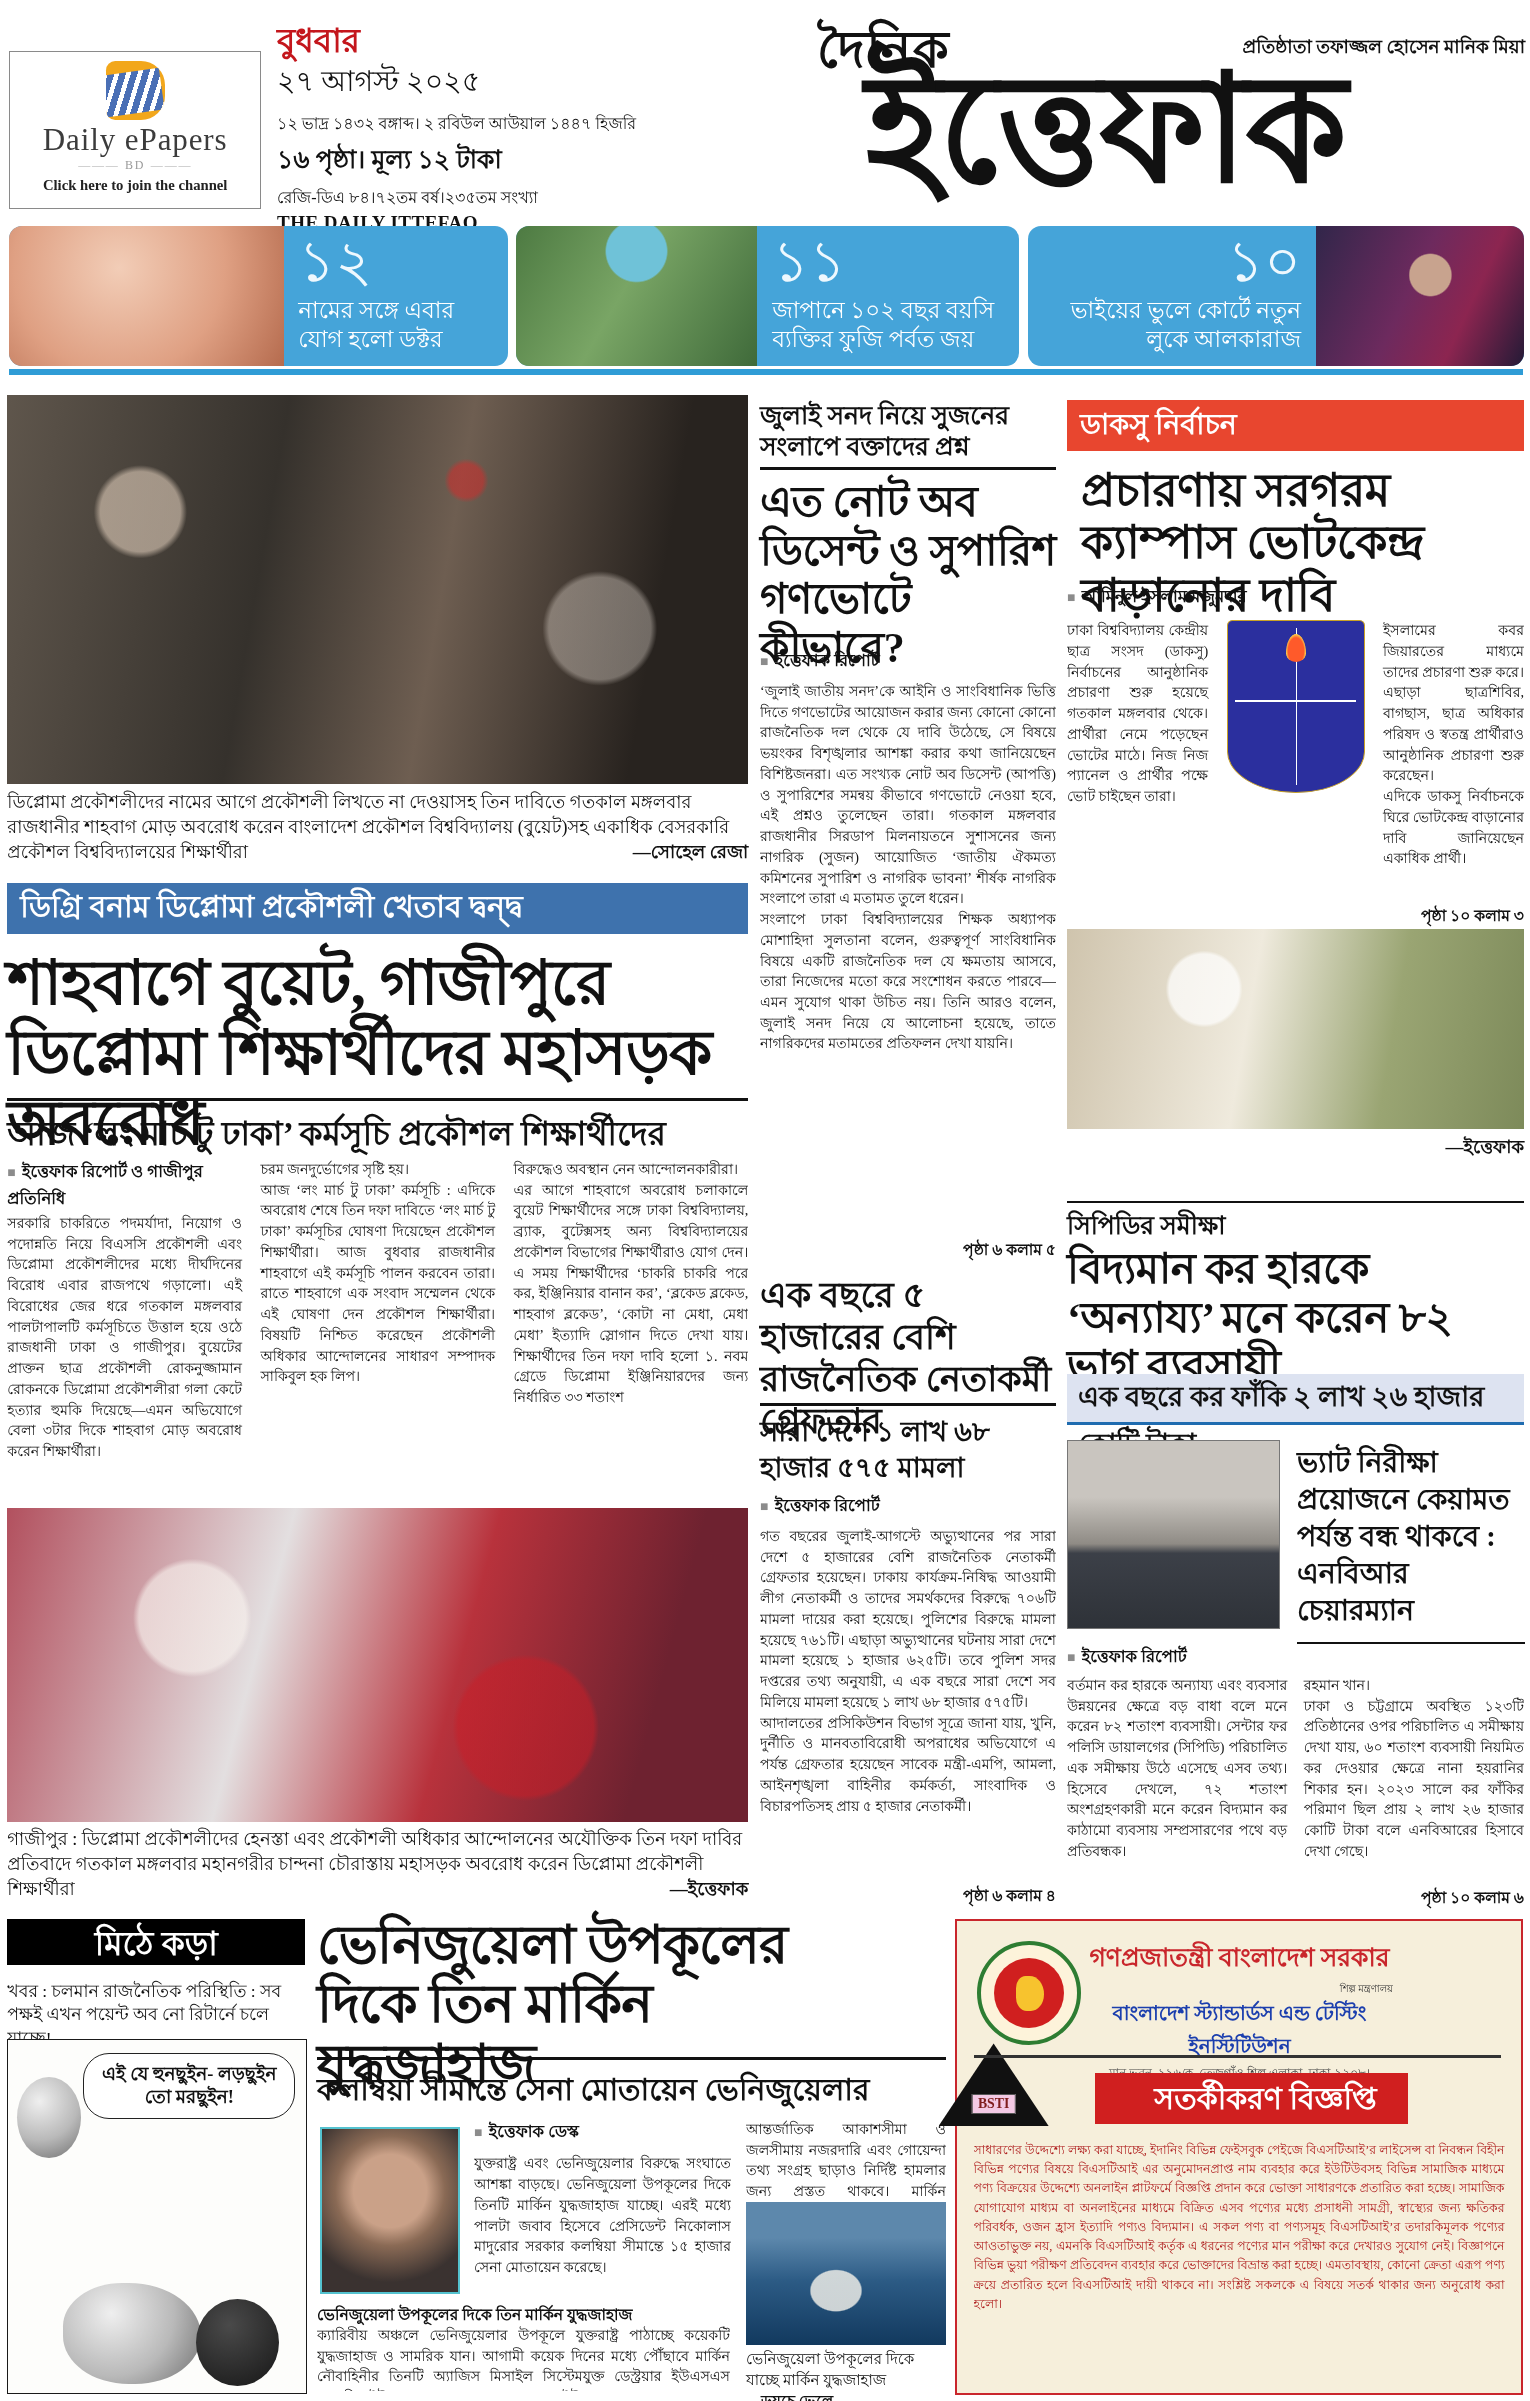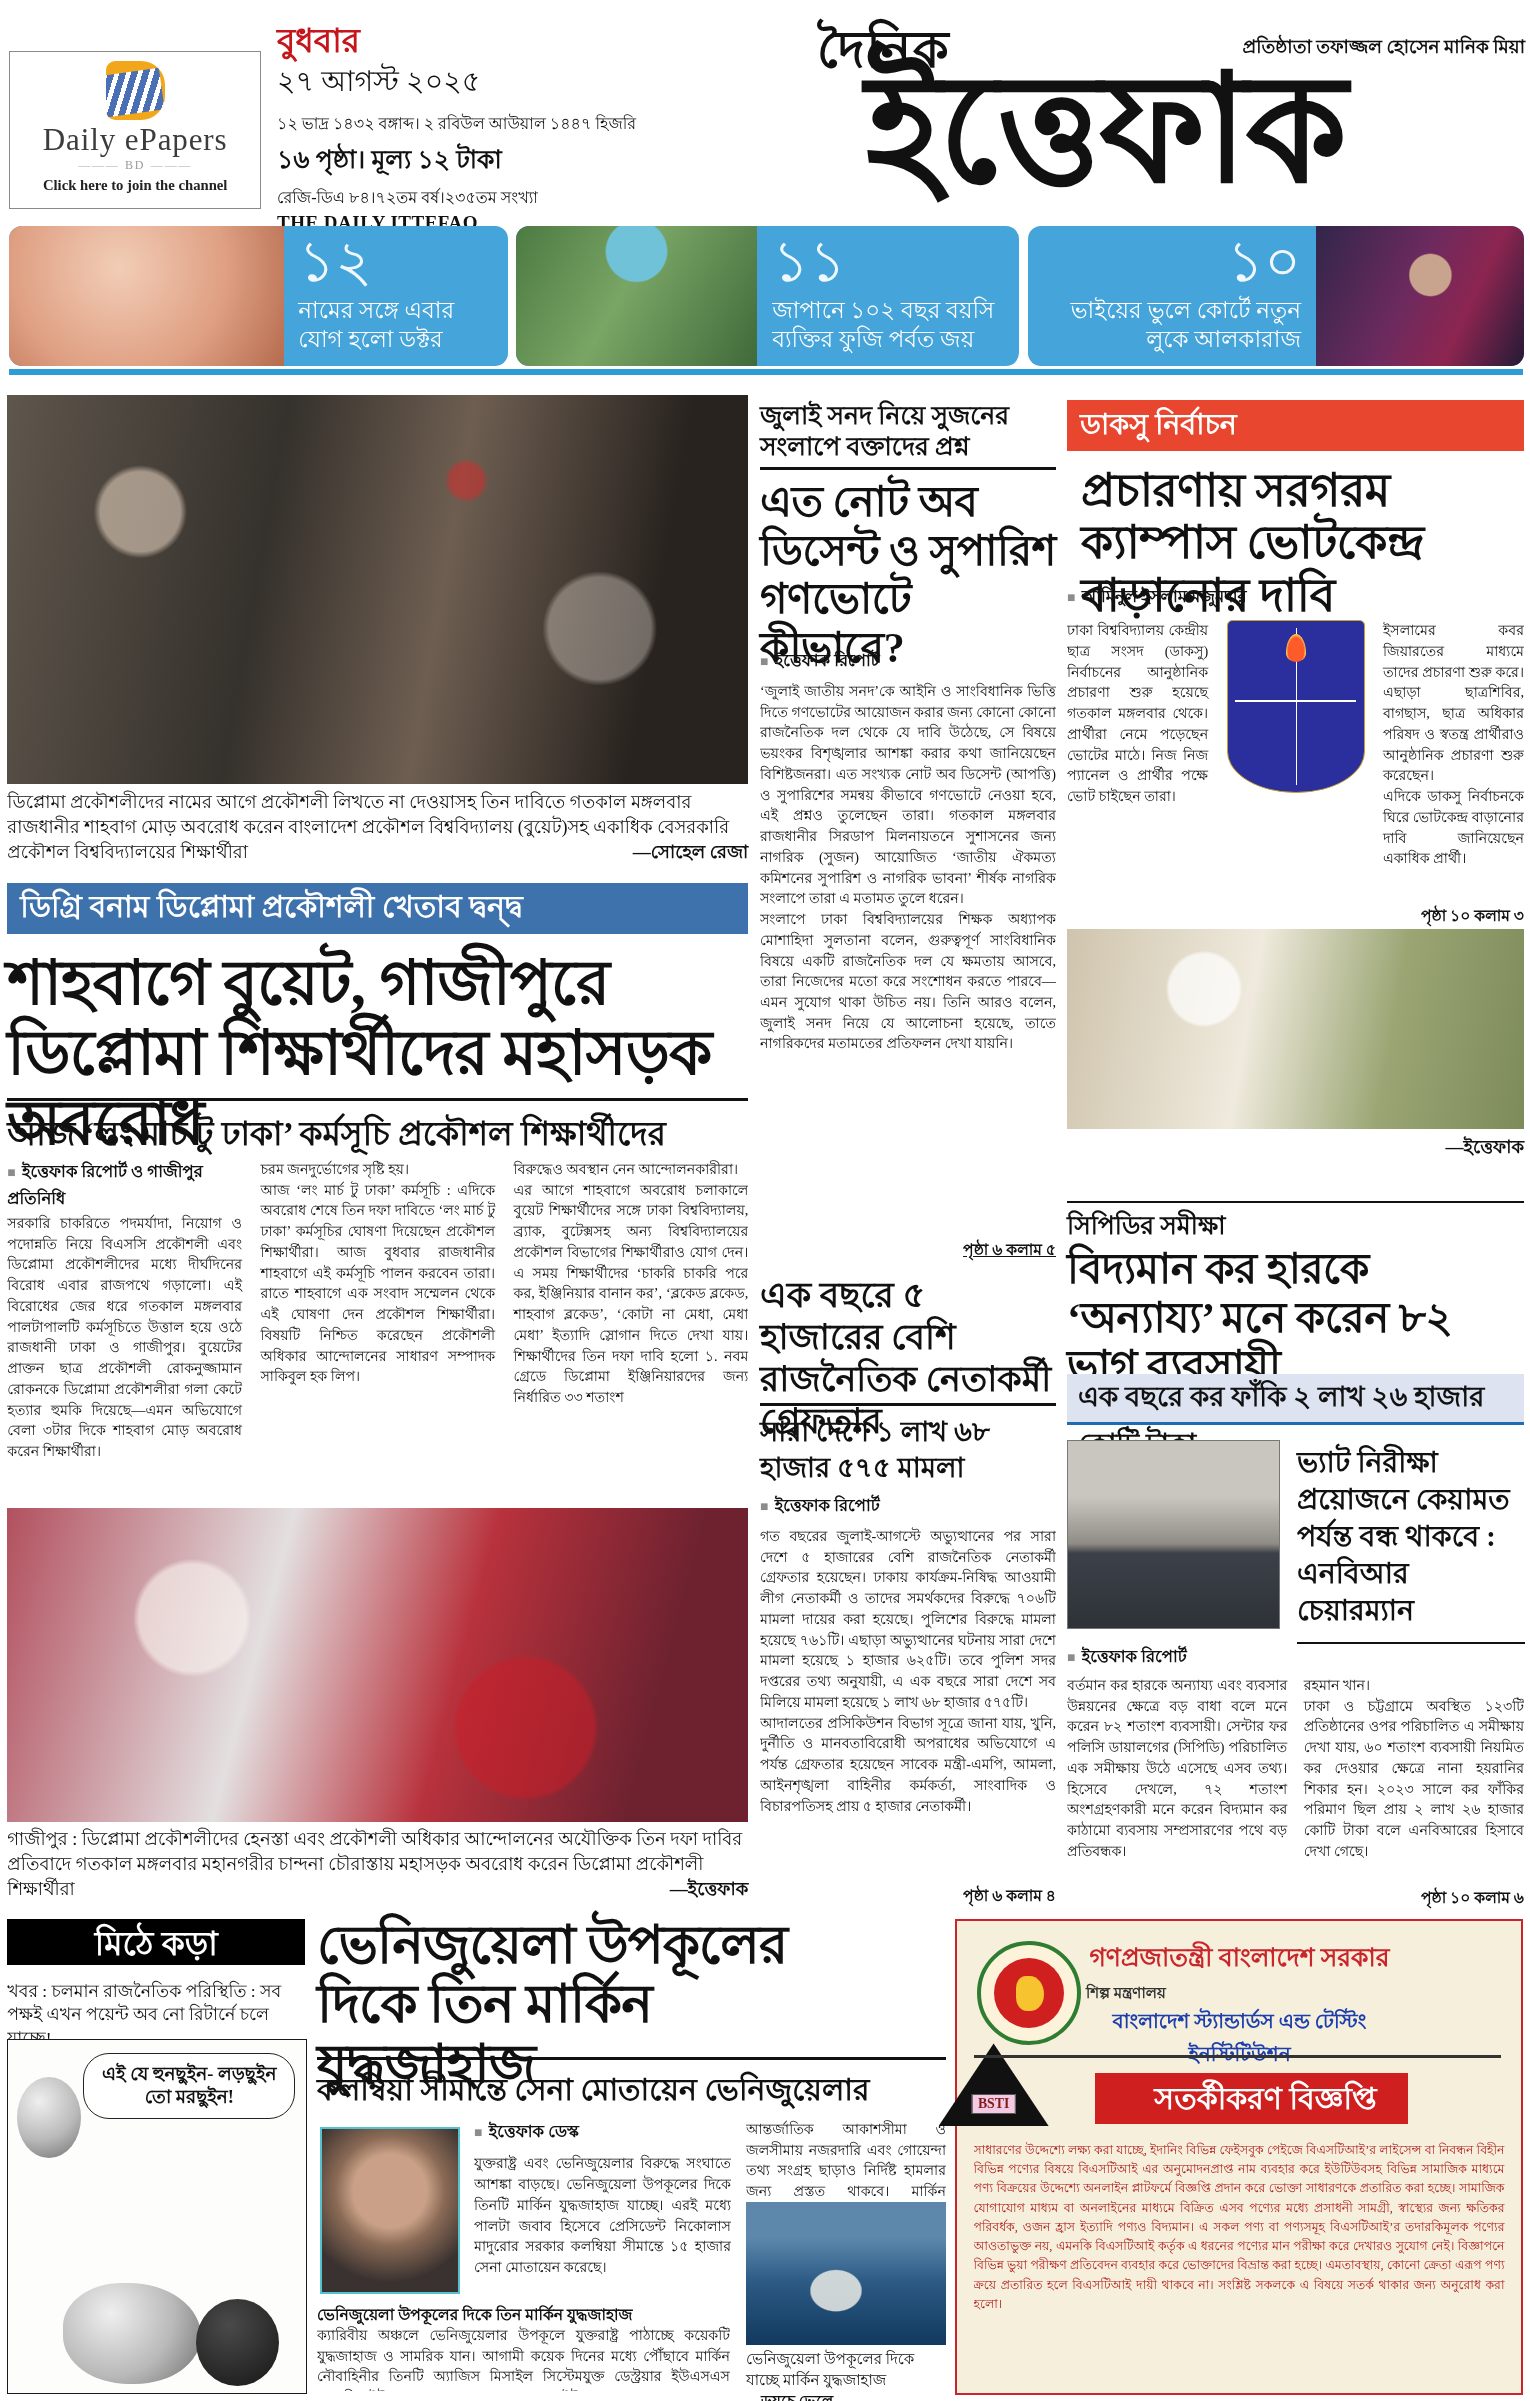--- a/index.html
+++ b/index.html
@@ -95,21 +95,21 @@
   .blob.b1{left:9.2px;top:37px;width:64px;height:81px;}
   .blob.b2{left:55px;bottom:9.2px;width:138px;height:101px;border-radius:45% 55% 50% 50%;}
   .blob.b3{right:27.5px;bottom:7.3px;width:83px;height:87px;background:radial-gradient(circle at 40% 30%,#4a4a4a,#161616);}
   
   .h-ven{font-size:53px;font-weight:bold;line-height:1.12;letter-spacing:-0.9px;}
   .sub-ven{font-size:30px;font-weight:bold;}
   .subsec{font-size:15.6px;font-weight:bold;}
   
   .bsti{background:#f6efdb;border:2.8px solid #c9262c;}
   .bsti-gov{color:#c9262c;font-size:25px;font-weight:bold;text-align:center;}
-  .bsti-min{font-size:15px;font-weight:bold;text-align:left;color:#333;}
+  .bsti-min{font-size:10px;font-weight:normal;text-align:right;color:#333;}
   .bsti-org{font-size:20px;font-weight:bold;text-align:center;color:#1c3fae;}
   .bsti-addr{font-size:12px;text-align:center;color:#444;}
   .bsti-web{font-size:13.8px;font-weight:bold;text-align:center;color:#222;}
   .bsti-sep{height:2.8px;background:#333;}
   .bsti-title{background:#d01f1f;color:#fff;font-size:30px;font-weight:bold;text-align:center;line-height:1.7;}
   .bsti-body{color:#b02020;font-size:12.4px;line-height:1.55;}
   .emblem{width:96px;height:96px;border-radius:50%;border:4.6px solid #2e7d32;background:#fdf3da;position:relative;}
   .emblem::before{content:"";position:absolute;inset:13px;border-radius:50%;background:#d01f1f;}
   .emblem::after{content:"";position:absolute;left:35px;top:31px;width:27.5px;height:35px;background:#f7c32e;
      border-radius:40% 60% 55% 45%;}
@@ -188,21 +188,21 @@
   <span>গাজীপুর : ডিপ্লোমা প্রকৌশলীদের হেনস্তা এবং প্রকৌশলী অধিকার আন্দোলনের অযৌক্তিক তিন দফা দাবির প্রতিবাদে গতকাল মঙ্গলবার মহানগরীর চান্দনা চৌরাস্তায় মহাসড়ক অবরোধ করেন ডিপ্লোমা প্রকৌশলী শিক্ষার্থীরা</span>
   <span class="credit" style="float:right;">—ইত্তেফাক</span>
 </div>
 
 <div class="abs kick-sm" style="left:760px;top:400px;width:296px;">জুলাই সনদ নিয়ে সুজনের সংলাপে বক্তাদের প্রশ্ন</div>
 <div class="abs rule" style="left:760px;top:467px;width:296px;height:2.8px;"></div>
 <div class="abs h-mid" style="left:760px;top:478px;width:296px;">এত নোট অব ডিসেন্ট ও সুপারিশ গণভোটে কীভাবে?</div>
 <div class="abs byline" style="left:760px;top:648px;width:296px;"><span class="mk">■</span><span>ইত্তেফাক রিপোর্ট</span></div>
 <div class="abs body just pre" style="left:760px;top:681px;width:296px;height:551px;overflow:hidden;">‘জুলাই জাতীয় সনদ’কে আইনি ও সাংবিধানিক ভিত্তি দিতে গণভোটের আয়োজন করার জন্য কোনো কোনো রাজনৈতিক দল থেকে যে দাবি উঠেছে, সে বিষয়ে ভয়ংকর বিশৃঙ্খলার আশঙ্কা করার কথা জানিয়েছেন বিশিষ্টজনরা। এত সংখ্যক নোট অব ডিসেন্ট (আপত্তি) ও সুপারিশের সমন্বয় কীভাবে গণভোটে নেওয়া হবে, এই প্রশ্নও তুলেছেন তারা। গতকাল মঙ্গলবার রাজধানীর সিরডাপ মিলনায়তনে সুশাসনের জন্য নাগরিক (সুজন) আয়োজিত ‘জাতীয় ঐকমত্য কমিশনের সুপারিশ ও নাগরিক ভাবনা’ শীর্ষক নাগরিক সংলাপে তারা এ মতামত তুলে ধরেন।
 সংলাপে ঢাকা বিশ্ববিদ্যালয়ের শিক্ষক অধ্যাপক মোশাহিদা সুলতানা বলেন, গুরুত্বপূর্ণ সাংবিধানিক বিষয়ে একটি রাজনৈতিক দল যে ক্ষমতায় আসবে, তারা নিজেদের মতো করে সংশোধন করতে পারবে—এমন সুযোগ থাকা উচিত নয়। তিনি আরও বলেন, জুলাই সনদ নিয়ে যে আলোচনা হয়েছে, তাতে নাগরিকদের মতামতের প্রতিফলন দেখা যায়নি।</div>
-<div class="abs jump" style="left:760px;top:1238px;width:296px;text-decoration:underline;">পৃষ্ঠা ৬ কলাম ৫</div>
+<div class="abs jump" style="left:760px;top:1238px;width:296px;">পৃষ্ঠা ৬ কলাম ৫</div>
 
 <div class="abs h-g" style="left:760px;top:1275px;width:296px;">এক বছরে ৫ হাজারের বেশি রাজনৈতিক নেতাকর্মী গ্রেফতার</div>
 <div class="abs rule" style="left:760px;top:1403px;width:296px;height:2.8px;"></div>
 <div class="abs sub-g" style="left:760px;top:1414px;width:296px;">সারা দেশে ১ লাখ ৬৮ হাজার ৫৭৫ মামলা</div>
 <div class="abs byline" style="left:760px;top:1493px;width:296px;"><span class="mk">■</span><span>ইত্তেফাক রিপোর্ট</span></div>
 <div class="abs body just pre" style="left:760px;top:1526px;width:296px;height:358px;overflow:hidden;">গত বছরের জুলাই-আগস্টে অভ্যুত্থানের পর সারা দেশে ৫ হাজারের বেশি রাজনৈতিক নেতাকর্মী গ্রেফতার হয়েছেন। ঢাকায় কার্যক্রম-নিষিদ্ধ আওয়ামী লীগ নেতাকর্মী ও তাদের সমর্থকদের বিরুদ্ধে ৭০৬টি মামলা দায়ের করা হয়েছে। পুলিশের বিরুদ্ধে মামলা হয়েছে ৭৬১টি। এছাড়া অভ্যুত্থানের ঘটনায় সারা দেশে মামলা হয়েছে ১ হাজার ৬২৫টি। তবে পুলিশ সদর দপ্তরের তথ্য অনুযায়ী, এ এক বছরে সারা দেশে সব মিলিয়ে মামলা হয়েছে ১ লাখ ৬৮ হাজার ৫৭৫টি।
 আদালতের প্রসিকিউশন বিভাগ সূত্রে জানা যায়, খুনি, দুর্নীতি ও মানবতাবিরোধী অপরাধের অভিযোগে এ পর্যন্ত গ্রেফতার হয়েছেন সাবেক মন্ত্রী-এমপি, আমলা, আইনশৃঙ্খলা বাহিনীর কর্মকর্তা, সাংবাদিক ও বিচারপতিসহ প্রায় ৫ হাজার নেতাকর্মী।</div>
 <div class="abs jump" style="left:760px;top:1884px;width:296px;">পৃষ্ঠা ৬ কলাম ৪</div>
 
 <div class="abs tag-red" style="left:1067px;top:400px;width:444px;height:51px;">ডাকসু নির্বাচন</div>

